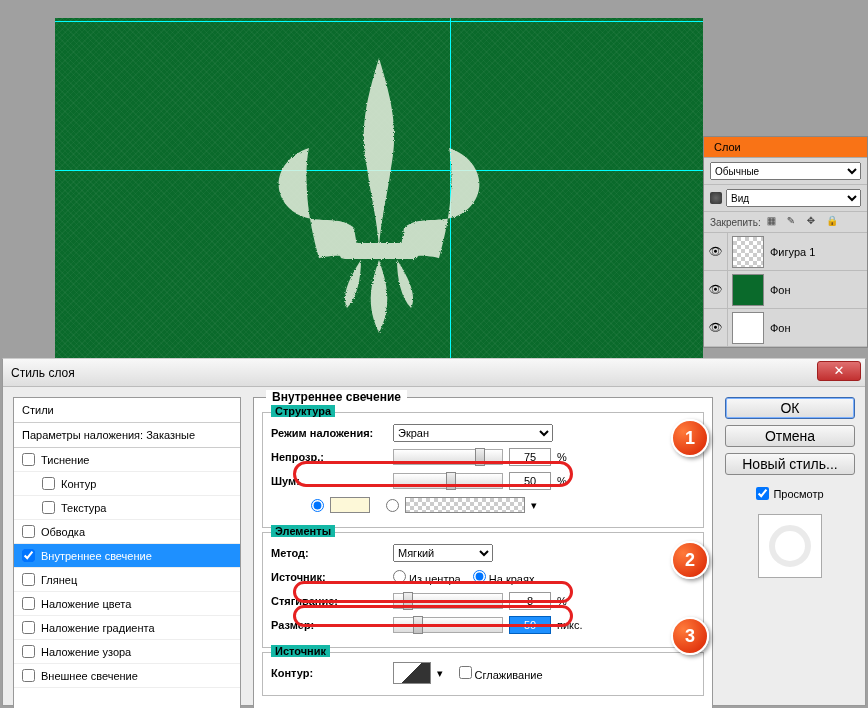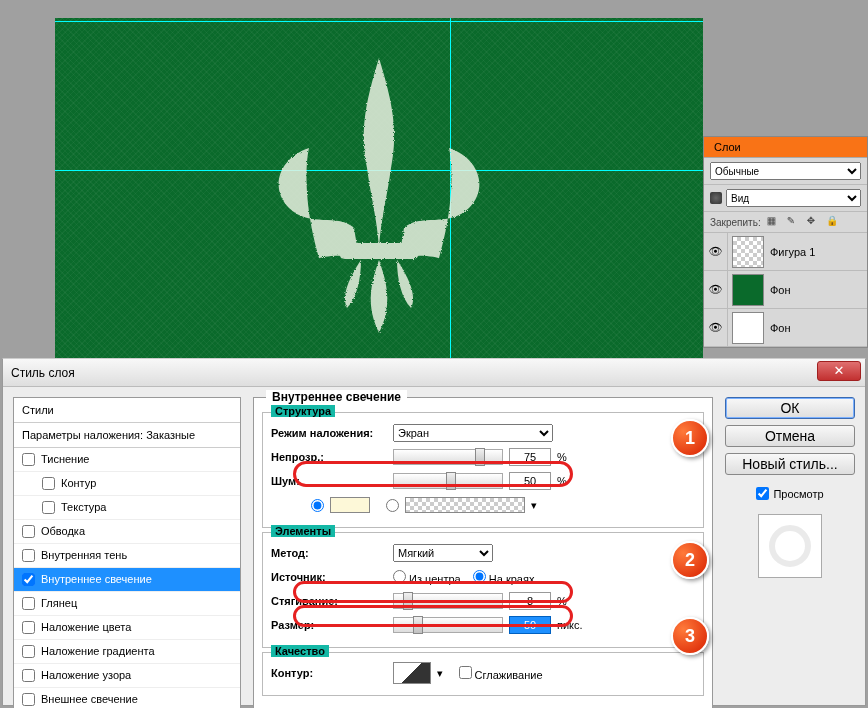--- a/index.html
+++ b/index.html
@@ -27,21 +27,21 @@
 .dialog { position: absolute; top: 358px; left: 2px; width: 864px; height: 348px; background: #ededed; border: 1px solid #999; border-top: 1px solid #ccc; }
 .dialog-title-bar { height: 28px; background: linear-gradient(#f8f8f8, #dedede); border-bottom: 1px solid #bbb; display: flex; align-items: center; padding: 0 8px; position: relative; }
 .dialog-title { font-size: 12px; }
 .close-btn { position: absolute; right: 4px; top: 2px; width: 44px; height: 20px; background: linear-gradient(#e07070, #c23030); border: 1px solid #a02020; border-radius: 3px; color: #fff; text-align: center; line-height: 18px; font-size: 13px; }
 
 .dialog-body { display: flex; padding: 10px; gap: 12px; }
 
 .styles-list { width: 228px; border: 1px solid #999; background: #fff; }
 .styles-header { padding: 6px 8px; border-bottom: 1px solid #ccc; font-size: 11px; }
 .styles-subheader { padding: 6px 8px; border-bottom: 1px solid #ccc; font-size: 11px; }
-.style-row { padding: 5px 8px; border-bottom: 1px solid #eee; display: flex; align-items: flex-start; gap: 6px; }
+.style-row { padding: 5px 8px; border-bottom: 1px solid #eee; display: flex; align-items: center; gap: 6px; }
 .style-row.selected { background: #1e90ff; color: #fff; }
 .style-row.indent { padding-left: 28px; }
 .style-check { width: 13px; height: 13px; }
 
 .center-panel { flex: 1; border: 1px solid #999; background: #fff; padding: 8px; position: relative; }
 .fieldset { border: 1px solid #bbb; margin-bottom: 4px; padding: 8px 8px 10px 8px; position: relative; }
 .fieldset-legend { position: absolute; top: -8px; left: 8px; background: #14b8a6; padding: 0 4px; font-size: 11px; font-weight: bold; }
 .panel-title { position: absolute; top: -8px; left: 12px; background: #fff; padding: 0 6px; font-weight: bold; font-size: 12px; }
 .ctrl-row { display: flex; align-items: center; height: 24px; gap: 6px; }
 .ctrl-label { width: 116px; text-align: left; font-size: 11px; font-weight: bold; }
@@ -145,24 +145,20 @@
             <span>Контур</span>
           </div>
           <div class="style-row indent">
             <input type="checkbox" class="style-check" style="">
             <span>Текстура</span>
           </div>
           <div class="style-row">
             <input type="checkbox" class="style-check" style="">
             <span>Обводка</span>
           </div>
-          <div class="style-row">
-            <input type="checkbox" class="style-check" style="">
-            <span>Внутренняя тень</span>
-          </div>
           <div class="style-row selected">
             <input type="checkbox" class="style-check" checked="" style="">
             <span>Внутреннее свечение</span>
           </div>
           <div class="style-row">
             <input type="checkbox" class="style-check" style="">
             <span>Глянец</span>
           </div>
           <div class="style-row">
             <input type="checkbox" class="style-check" style="">
@@ -248,21 +244,21 @@
           <input class="num-input sel" value="50" style="">
           <span class="unit">пикс.</span>
         </div>
         <div class="highlight-ring" style="top:48px;left:30px;width:280px;height:22px"></div>
         <div class="highlight-ring" style="top:72px;left:30px;width:280px;height:22px"></div>
         <div class="badge" style="top:8px;right:-6px">2</div>
         <div class="badge" style="top:84px;right:-6px">3</div>
       </div>
 
       <div class="fieldset">
-        <div class="fieldset-legend">Качество</div>
+        <div class="fieldset-legend">Источник</div>
         <div class="ctrl-row">
           <div class="ctrl-label">Контур:</div>
           <div class="contour-swatch"></div>
           <span>▾</span>
           <label style="margin-left:10px"><input type="checkbox" style=""> <span>Сглаживание</span></label>
         </div>
       </div>
     </div>
 
     <div class="right-panel">

